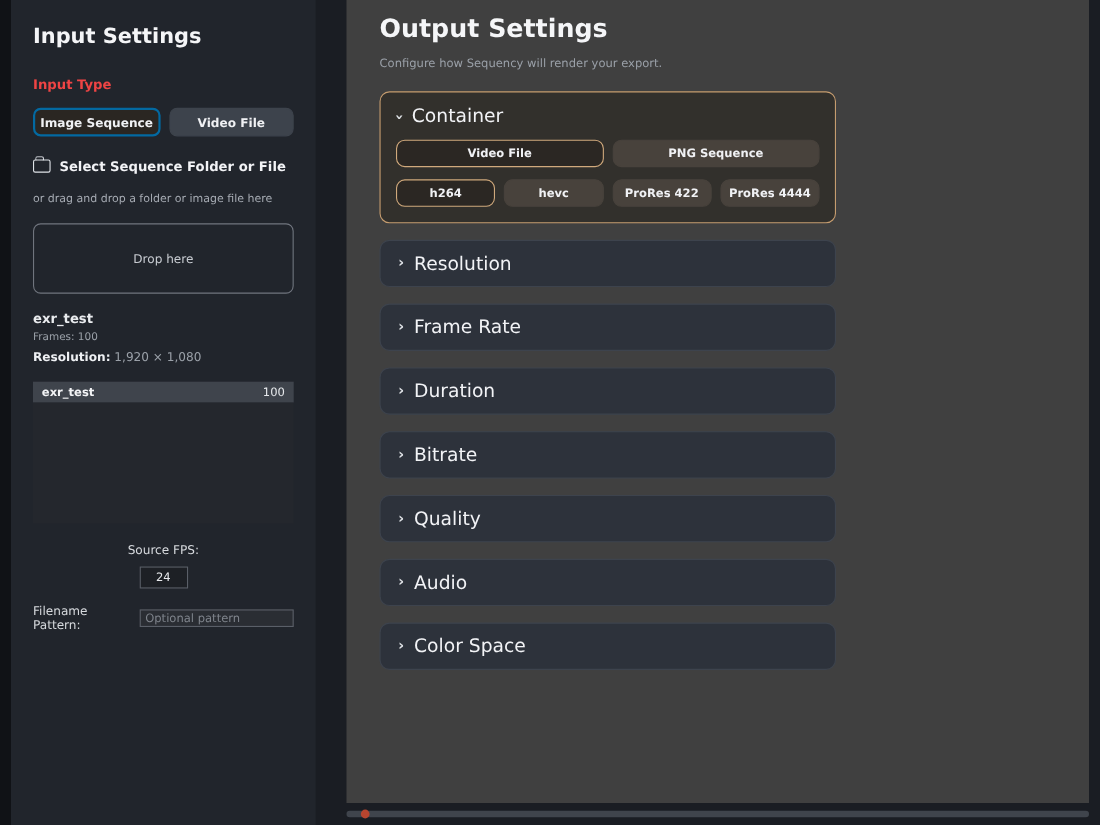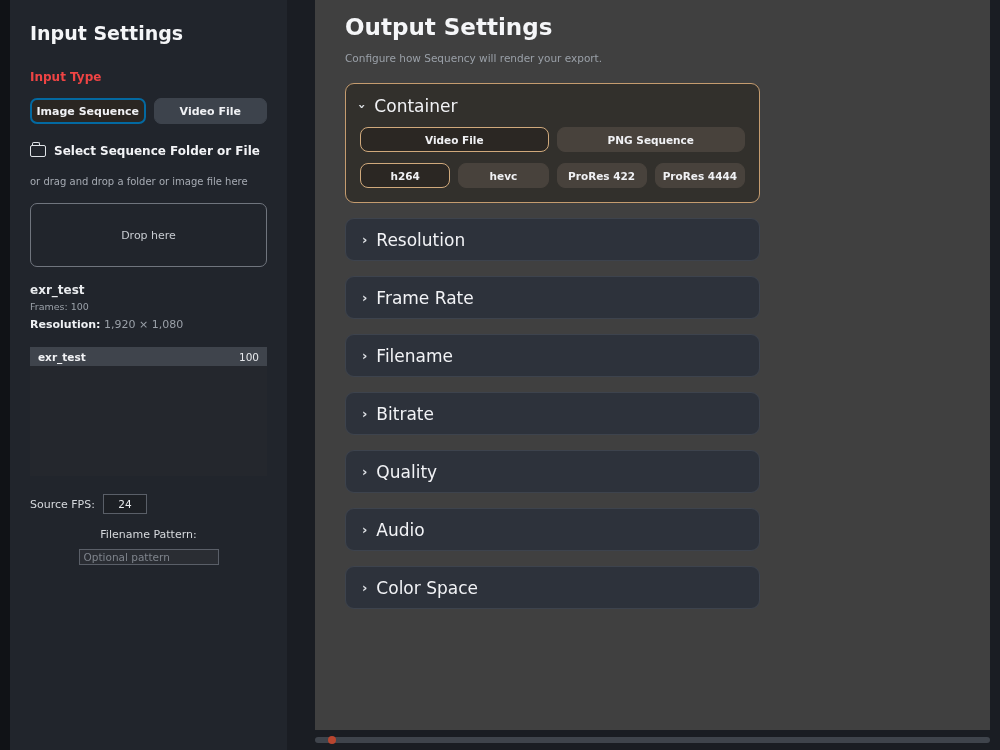--- a/index.html
+++ b/index.html
@@ -42,24 +42,24 @@
   .file-res { font-size:11px; margin-top:6px; }
   .file-res .k { font-weight:700; color:#eef0f3; }
   .file-res .v { color:#9aa0a8; }
 
   .seq-list { margin-top:16px; }
   .seq-row { height:19px; background:#3f444c; display:flex; align-items:center; justify-content:space-between; padding:0 8px; }
   .seq-row .n { font-size:10.5px; font-weight:700; color:#f2f3f5; }
   .seq-row .c { font-size:10.5px; color:#e6e8eb; }
   .seq-body { height:110px; background:#24272d; }
 
-  .fps-row { display:flex; align-items:center; gap:8px; margin-top:18px; }
+  .fps-row { display:flex; align-items:center; gap:8px; margin-top:18px;flex-direction:column; }
   .fps-row label, .pat-row label { font-size:11px; color:#d6d9dd; }
   .small-input { width:44px; height:20px; background:#1d2025; border:1px solid #5a5f68; color:#e9ebee; font-size:10.5px; padding:0 4px; font-family:inherit;text-align:center; }
-  .pat-row { display:flex; align-items:center; gap:8px; margin-top:14px;flex-direction:column; }
+  .pat-row { display:flex; align-items:center; gap:8px; margin-top:14px; }
   .pat-input { width:140px; height:16px; background:#2a2d33; border:1px solid #5a5f68; color:#e9ebee; font-size:10.5px; padding:0 4px; font-family:inherit; }
   .pat-input::placeholder { color:#7f848c; }
 
   
   .main { position:absolute; left:315px; top:0; width:675px; height:730px; background:#404040; }
   .main-title { font-size:23px; font-weight:700; color:#f5f6f8; padding:14px 0 0 30px; }
   .main-sub { font-size:10.5px; color:#9aa0a8; padding:12px 0 0 30px; }
 
   .acc-col { position:absolute; left:30px; top:83px; width:415px; display:flex; flex-direction:column; gap:15px; }
   .acc-panel { background:#2d323b; border:1px solid #3d434d; border-radius:9px; height:43px;
@@ -164,21 +164,21 @@
       </div>
       <div class="acc-panel">
         <div class="acc-head">
             <span class="chev">›</span>
         <span class="acc-title">Frame Rate</span>
           </div>
       </div>
       <div class="acc-panel">
         <div class="acc-head">
             <span class="chev">›</span>
-        <span class="acc-title">Filename</span>
+        <span class="acc-title">Duration</span>
           </div>
       </div>
       <div class="acc-panel">
         <div class="acc-head">
             <span class="chev">›</span>
         <span class="acc-title">Bitrate</span>
           </div>
       </div>
       <div class="acc-panel">
         <div class="acc-head">

